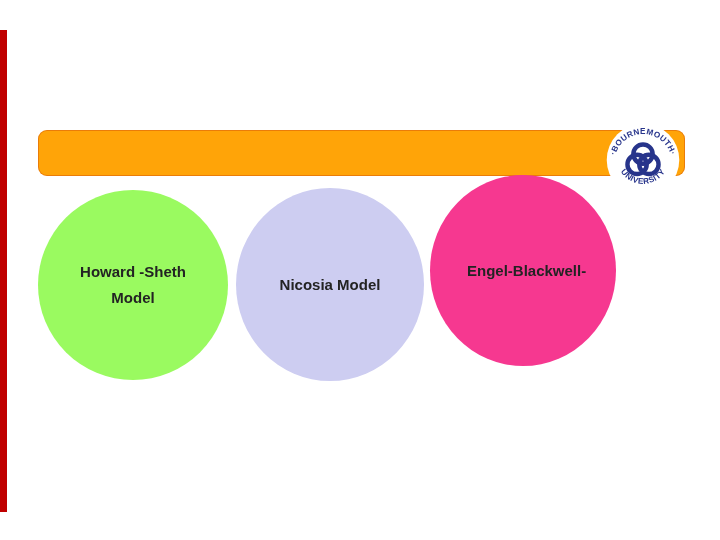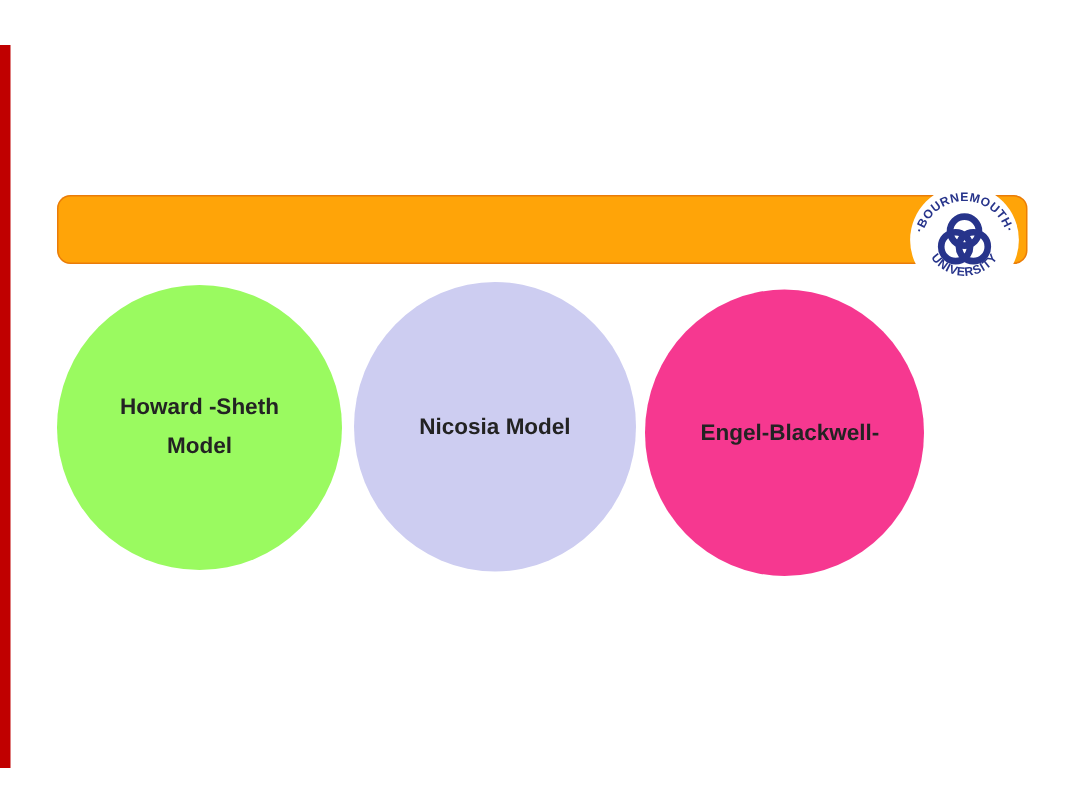--- a/index.html
+++ b/index.html
@@ -27,21 +27,21 @@
 
   .circle{
     position:absolute;border-radius:50%;
     display:flex;flex-direction:column;justify-content:center;align-items:center;
     font-weight:bold;font-size:15px;line-height:26px;
     text-align:center;
   }
   .circle-howard{left:38px;top:190px;width:190px;height:190px;}
   .circle-nicosia{left:236px;top:188px;width:188px;height:193px;}
   .circle-ebk{
-    left:430px;top:193px;width:186px;height:191px;
+    left:430px;top:175px;width:186px;height:191px;
     align-items:flex-start;text-align:center;
     padding-left:37px;box-sizing:border-box;
   }
   .circle-line{white-space:nowrap;}
 </style>
 </head>
 <body>
 
 <div class="slide" style="color: rgb(35, 35, 35);">
 

